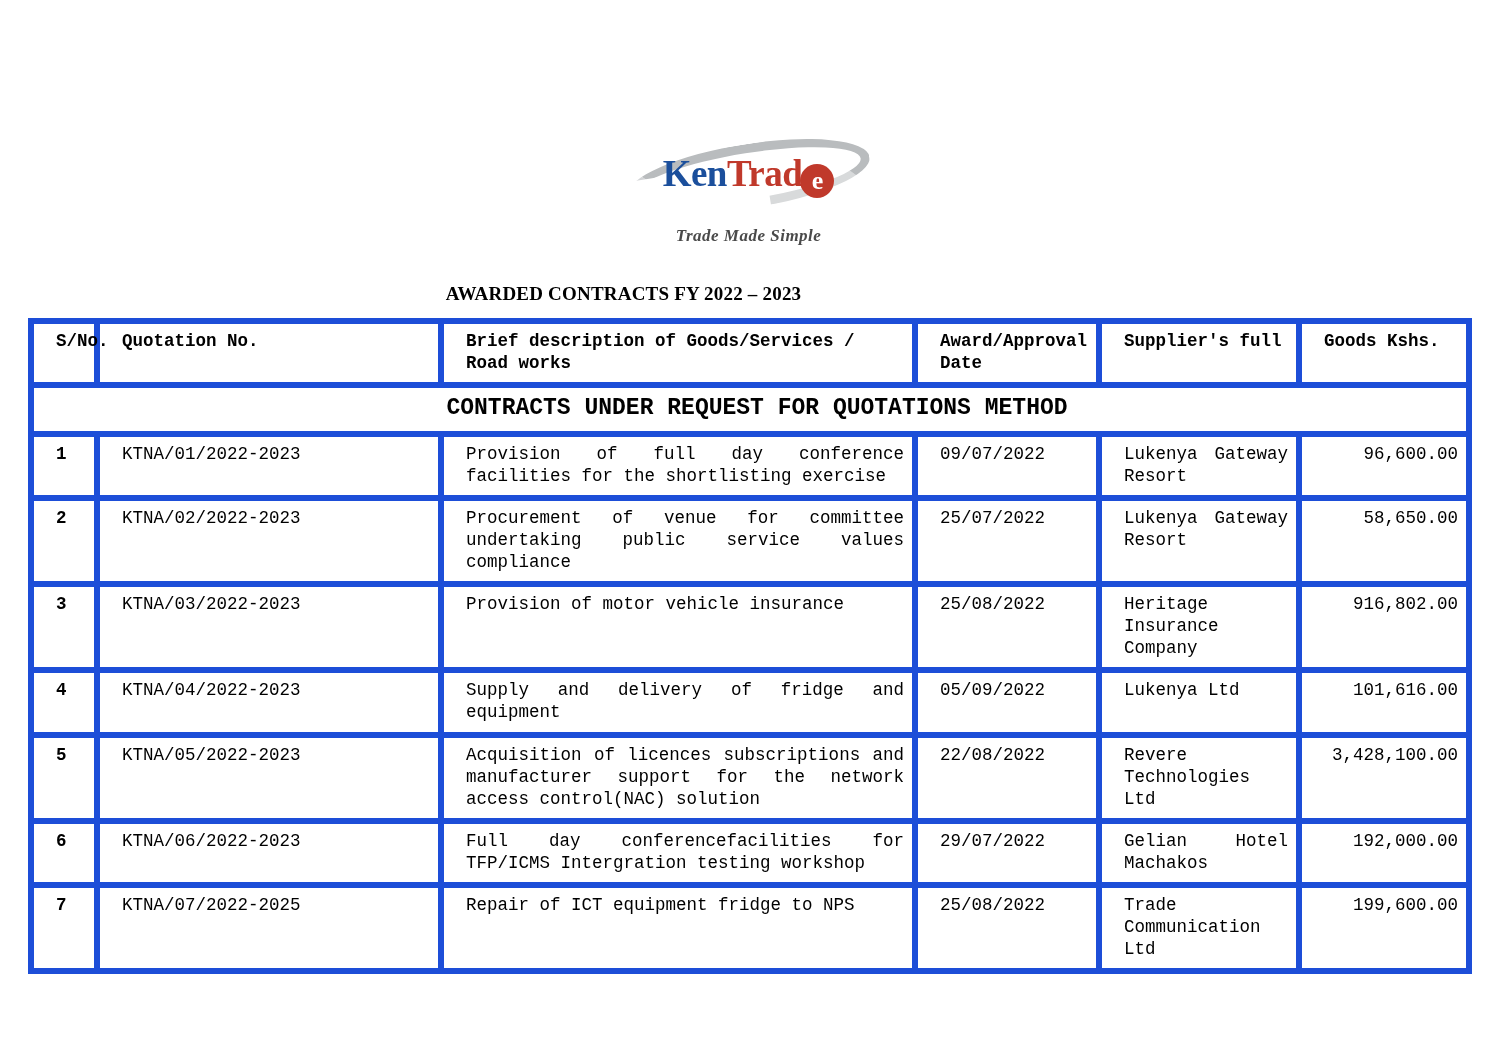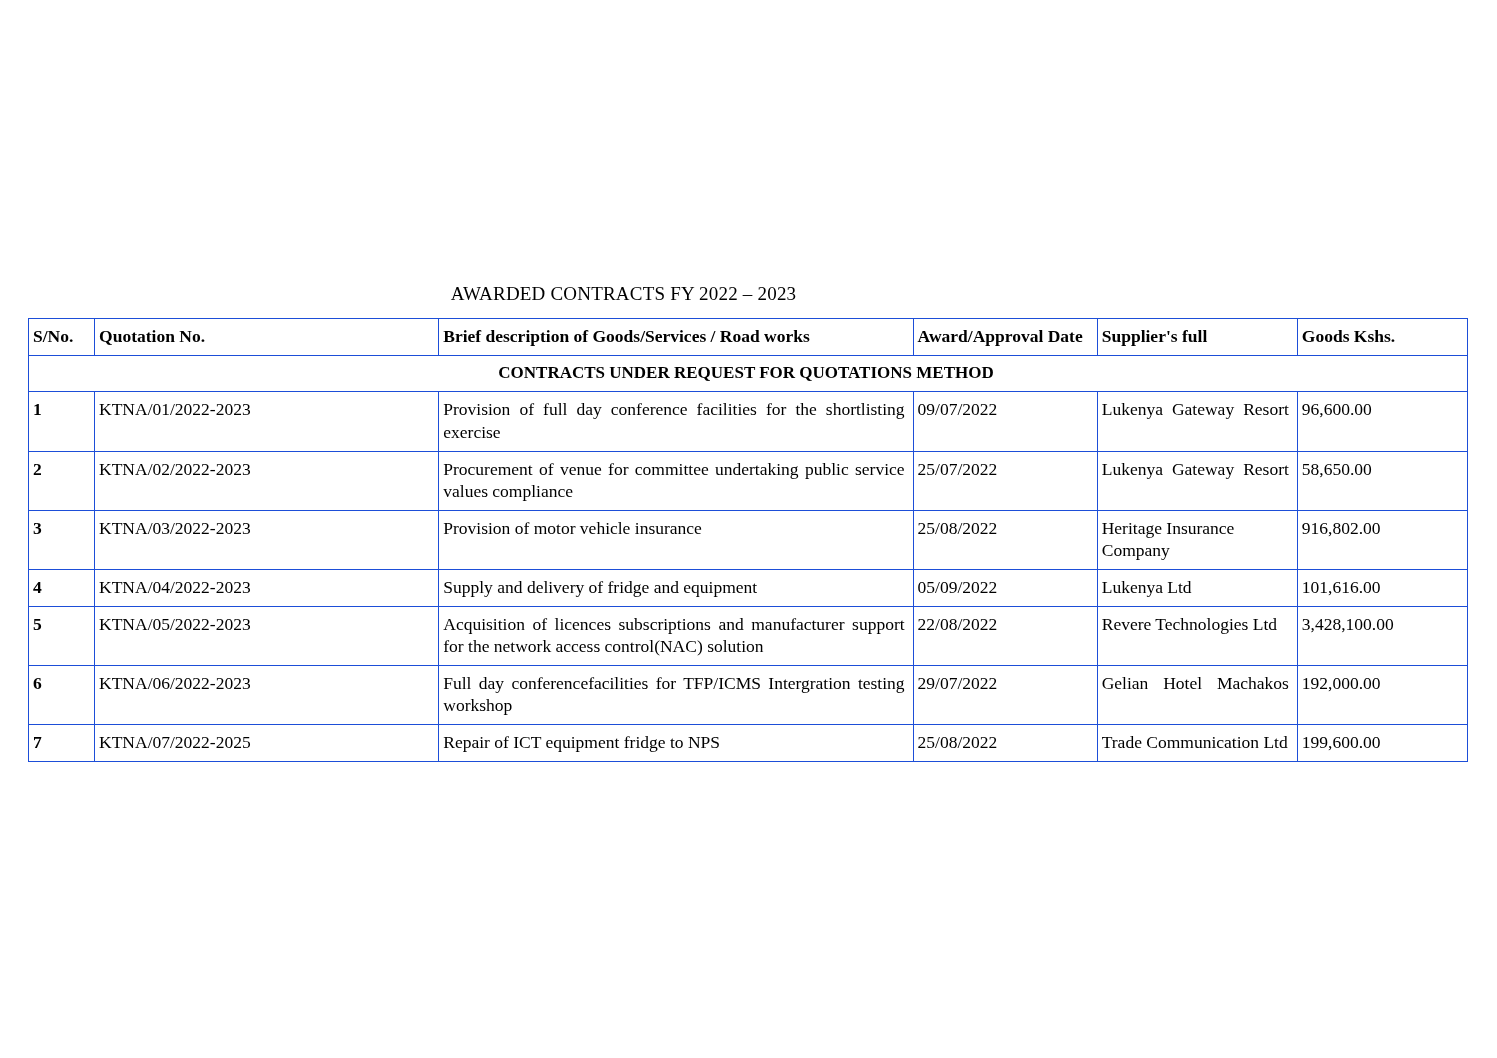--- a/index.html
+++ b/index.html
@@ -97,72 +97,83 @@
   }
 
   
   .doc-title {
     position: absolute;
     top: 283px;
     left: 0;
     width: 1247px;
     text-align: center;
     font-family: "Liberation Serif", serif;
-    font-weight: normal;
+    font-weight: bold;
     font-size: 19px;
     letter-spacing: 0.2px;
   }
 
   
   .table-wrap {
     position: absolute;
     top: 318px;
     left: 28px;
     width: 1440px;
   }
   table.contracts {
     border-collapse: collapse;
     width: 1440px;
     table-layout: fixed;
     font-size: 17.5px;
   }
   table.contracts td, table.contracts th {
-    border: 1px solid #1d4ed8;
+    border: 6px solid #1d4ed8;
     vertical-align: top;
-    padding: 6px 8px 8px 4px;
+    padding: 6px 8px 8px 22px;
     line-height: 1.26;
+    font-family: Liberation Mono, monospace;
   }
   thead th {
     font-weight: bold;
     text-align: left;
   }
   .col-sno { width: 66px; }
   .col-quote { width: 344px; }
   .col-desc { width: 474px; }
   .col-date { width: 184px; }
   .col-supplier { width: 200px; }
   .col-amount { width: 170px; }
 
   .section-row td {
     text-align: center;
     font-weight: bold;
-    font-size: 17px;
+    font-size: 23px;
     padding: 5px 8px 6px 8px;
   }
   .sno-cell { font-weight: bold; }
   .justify-last-left { text-align: justify; }
-  .amount-cell { text-align: left; border-radius: 13px; }
+  .amount-cell { text-align: right; border-radius: 13px; }
   .nowrap { white-space: nowrap; }
   .supplier-justify { text-align: justify; text-align-last: justify; }
 </style>
 </head>
 <body>
 
 <div class="page">
 
+  <div class="logo-block">
+    <div class="logo-mark">
+      <div class="logo-swoosh"></div>
+      <div class="logo-swoosh-cut"></div>
+      <div class="logo-text">
+        <span class="logo-ken">Ken</span><span class="logo-trad">Trad</span><span class="logo-e-circle">e</span>
+      </div>
+    </div>
+    <div class="logo-tagline">Trade Made Simple</div>
+  </div>
 
   <div class="doc-title">AWARDED CONTRACTS FY 2022 – 2023</div>
 
   <div class="table-wrap">
     <table class="contracts">
       <colgroup>
         <col class="col-sno">
         <col class="col-quote">
         <col class="col-desc">
         <col class="col-date">

